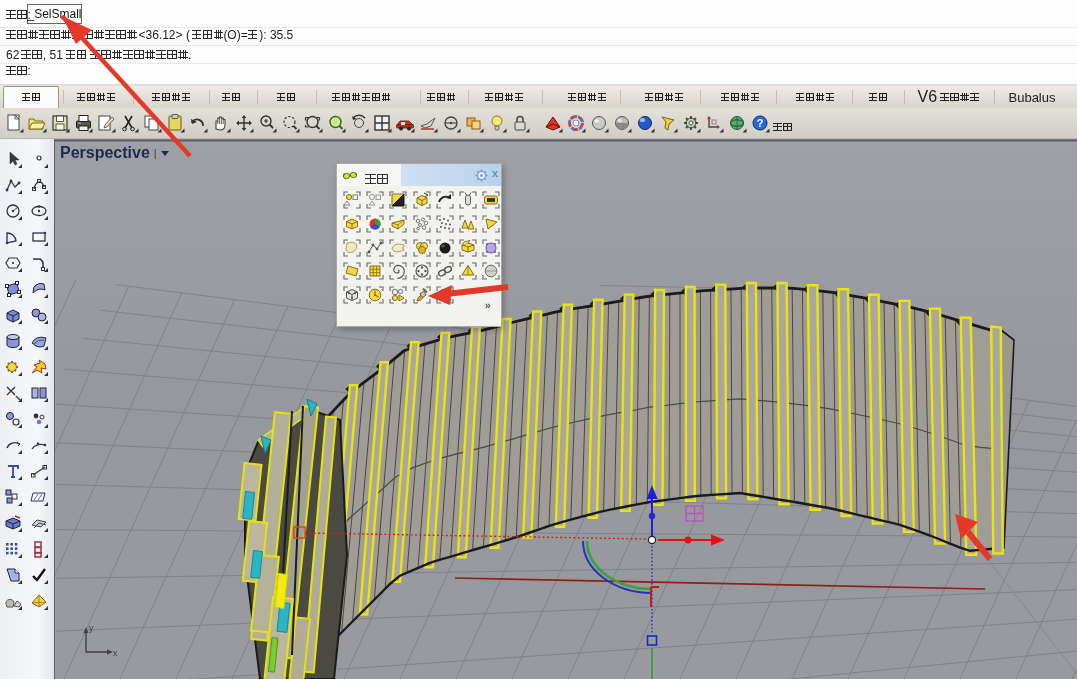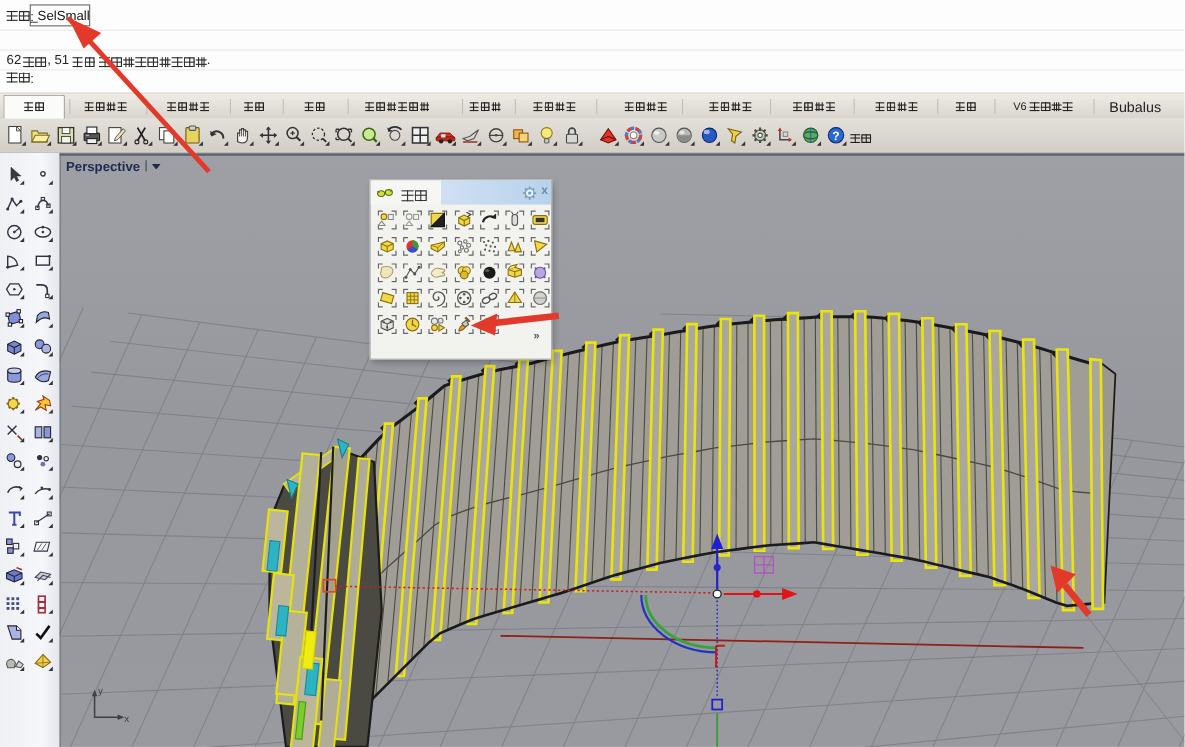--- a/index.html
+++ b/index.html
@@ -27,21 +27,48 @@
     <div class="abs" style="left:0;top:62.5px;width:1077px;height:1px;background:#e9e9e9"></div>
     <div class="abs" style="left:0;top:84px;width:1077px;height:2px;background:#e0ddd6"></div>
     <div class="abs" style="left:6px;top:8px;height:13px;display:flex;align-items:center;font-size:12px;color:#222">
       <span class="cjr" style="color:#2a2a2a;gap:1.5px">
         <i class="g0" style="width:9.5px;height:9.5px"></i>
         <i class="g1" style="width:9.5px;height:9.5px"></i>
       </span>
       <span style="margin-left:1px">:</span>
     </div>
     <div class="abs" style="left:27px;top:4px;width:55px;height:20px;border:1px solid #666;display:flex;align-items:center;justify-content:center;font-size:12px;color:#111">_SelSmall</div>
-    <div class="abs" style="left:6px;top:48px;height:13px;display:flex;align-items:flex-end;font-size:12px;color:#222">
+    <div class="abs" style="left:6px;top:28px;height:13px;display:flex;align-items:center;font-size:12px;color:#222">
+      <span class="cjr" style="color:#2a2a2a;gap:1.5px">
+        <i class="g0" style="width:9.5px;height:9.5px"></i>
+        <i class="g1" style="width:9.5px;height:9.5px"></i>
+        <i class="g2" style="width:9.5px;height:9.5px"></i>
+        <i class="g0" style="width:9.5px;height:9.5px"></i>
+        <i class="g1" style="width:9.5px;height:9.5px"></i>
+        <i class="g2" style="width:9.5px;height:9.5px"></i>
+        <i class="g0" style="width:9.5px;height:9.5px"></i>
+        <i class="g1" style="width:9.5px;height:9.5px"></i>
+        <i class="g2" style="width:9.5px;height:9.5px"></i>
+        <i class="g0" style="width:9.5px;height:9.5px"></i>
+        <i class="g1" style="width:9.5px;height:9.5px"></i>
+        <i class="g2" style="width:9.5px;height:9.5px"></i>
+      </span>
+      <span style="margin:0 2px">&lt;36.12&gt; (</span>
+      <span class="cjr" style="color:#2a2a2a;gap:1.5px">
+        <i class="g0" style="width:9.5px;height:9.5px"></i>
+        <i class="g1" style="width:9.5px;height:9.5px"></i>
+        <i class="g2" style="width:9.5px;height:9.5px"></i>
+      </span>
+      <span>(O)=</span>
+      <span class="cjr" style="color:#2a2a2a;gap:1.5px">
+        <i class="g0" style="width:9.5px;height:9.5px"></i>
+      </span>
+      <span style="margin-left:2px">): 35.5</span>
+    </div>
+    <div class="abs" style="left:6px;top:48px;height:13px;display:flex;align-items:center;font-size:12px;color:#222">
       <span style="margin-right:2px">62</span>
       <span class="cjr" style="color:#2a2a2a;gap:1.5px">
         <i class="g0" style="width:9.5px;height:9.5px"></i>
         <i class="g1" style="width:9.5px;height:9.5px"></i>
       </span>
       <span style="margin:0 3px 0 1px">, 51</span>
       <span class="cjr" style="color:#2a2a2a;gap:1.5px">
         <i class="g0" style="width:9.5px;height:9.5px"></i>
         <i class="g1" style="width:9.5px;height:9.5px"></i>
       </span>
@@ -161,21 +188,21 @@
       </span>
     </div>
     <div class="abs" style="left:863px;top:0;width:30px;height:22px;display:flex;align-items:center;justify-content:center">
       <span class="cjr" style="color:#222;gap:1.5px">
         <i class="g0" style="width:8.5px;height:8.5px"></i>
         <i class="g1" style="width:8.5px;height:8.5px"></i>
       </span>
     </div>
     <div class="abs" style="left:903px;top:0;width:90px;height:22px;display:flex;align-items:center;justify-content:center">
       <div style="display:flex;align-items:center;gap:3px">
-        <span style="font-size:10px;color:#222">V6</span>
+        <span style="font-size:16px;color:#222">V6</span>
         <span class="cjr" style="color:#222;gap:1.5px">
           <i class="g0" style="width:8.5px;height:8.5px"></i>
           <i class="g1" style="width:8.5px;height:8.5px"></i>
           <i class="g2" style="width:8.5px;height:8.5px"></i>
           <i class="g0" style="width:8.5px;height:8.5px"></i>
         </span>
       </div>
     </div>
     <div class="abs" style="left:1002px;top:0;width:60px;height:22px;display:flex;align-items:center;justify-content:center">
       <span style="font-size:13px;color:#222">Bubalus</span>
@@ -764,21 +791,21 @@
       </g>
       <path d="M86,631 L86,652 L109,652" stroke="#3f3f46" stroke-width="1.4" fill="none"></path>
       <path d="M86,627 L83.5,633 L88.5,633 Z" fill="#3f3f46"></path>
       <path d="M113,652 L107,649.5 L107,654.5 Z" fill="#3f3f46"></path>
       <text x="89" y="631" font-size="9" fill="#3f3f46" font-family="Liberation Sans">y</text>
       <text x="113" y="656" font-size="9" fill="#3f3f46" font-family="Liberation Sans">x</text>
       <path d="M54,140.5 L1077,140.5" stroke="#5a616b" stroke-width="2" fill="none"></path>
       <path d="M54.5,139 L54.5,679" stroke="#5a616b" stroke-width="1" fill="none"></path>
     </svg>
     <div class="abs" style="left:6px;top:5px;display:flex;align-items:center;gap:4px">
-      <span style="font-size:12px;font-weight:bold;color:#1c2a50">Perspective</span>
+      <span style="font-size:16px;font-weight:bold;color:#1c2a50">Perspective</span>
       <span style="color:#33415f;font-size:11px">|</span>
       <svg width="8" height="6">
         <path d="M0,1 L8,1 L4,6 Z" fill="#1c2a50"></path>
       </svg>
     </div>
   </div>
 <div class="abs" style="left:336px;top:163px;width:166px;height:164px;background:#f2f2ef;border:1px solid #aaa;box-shadow:2px 3px 6px rgba(0,0,0,.25)">
     <div class="abs" style="left:0;top:0;width:164px;height:22px;background:linear-gradient(90deg,#f6f6f4 0 39%,#cfe0f2 39%,#b8d2ec)"></div>
     <svg class="abs" style="left:5px;top:4px" width="16" height="15" viewBox="0 0 16 15">
       <ellipse cx="4.5" cy="8" rx="3.2" ry="2.6" fill="#d8e040" stroke="#5a7010"></ellipse>

